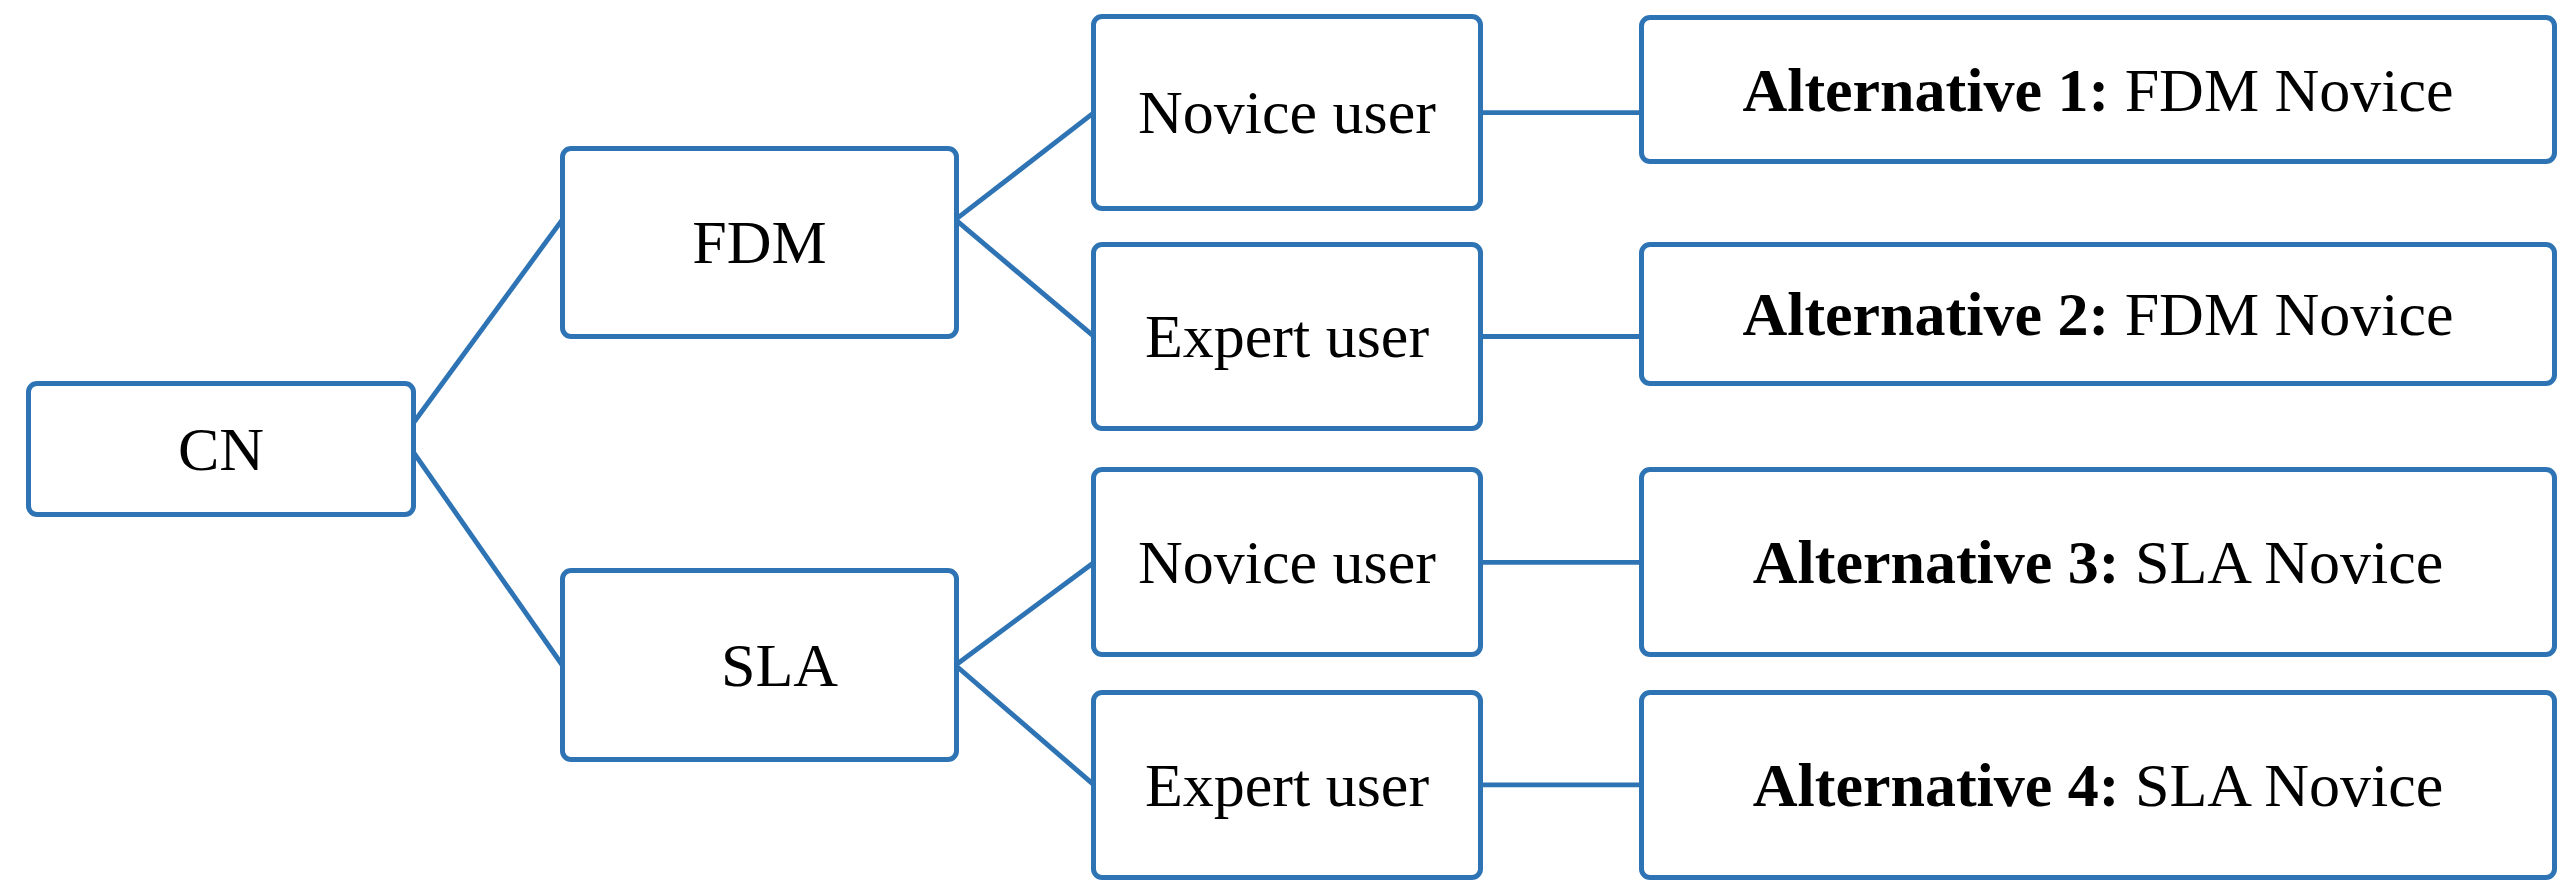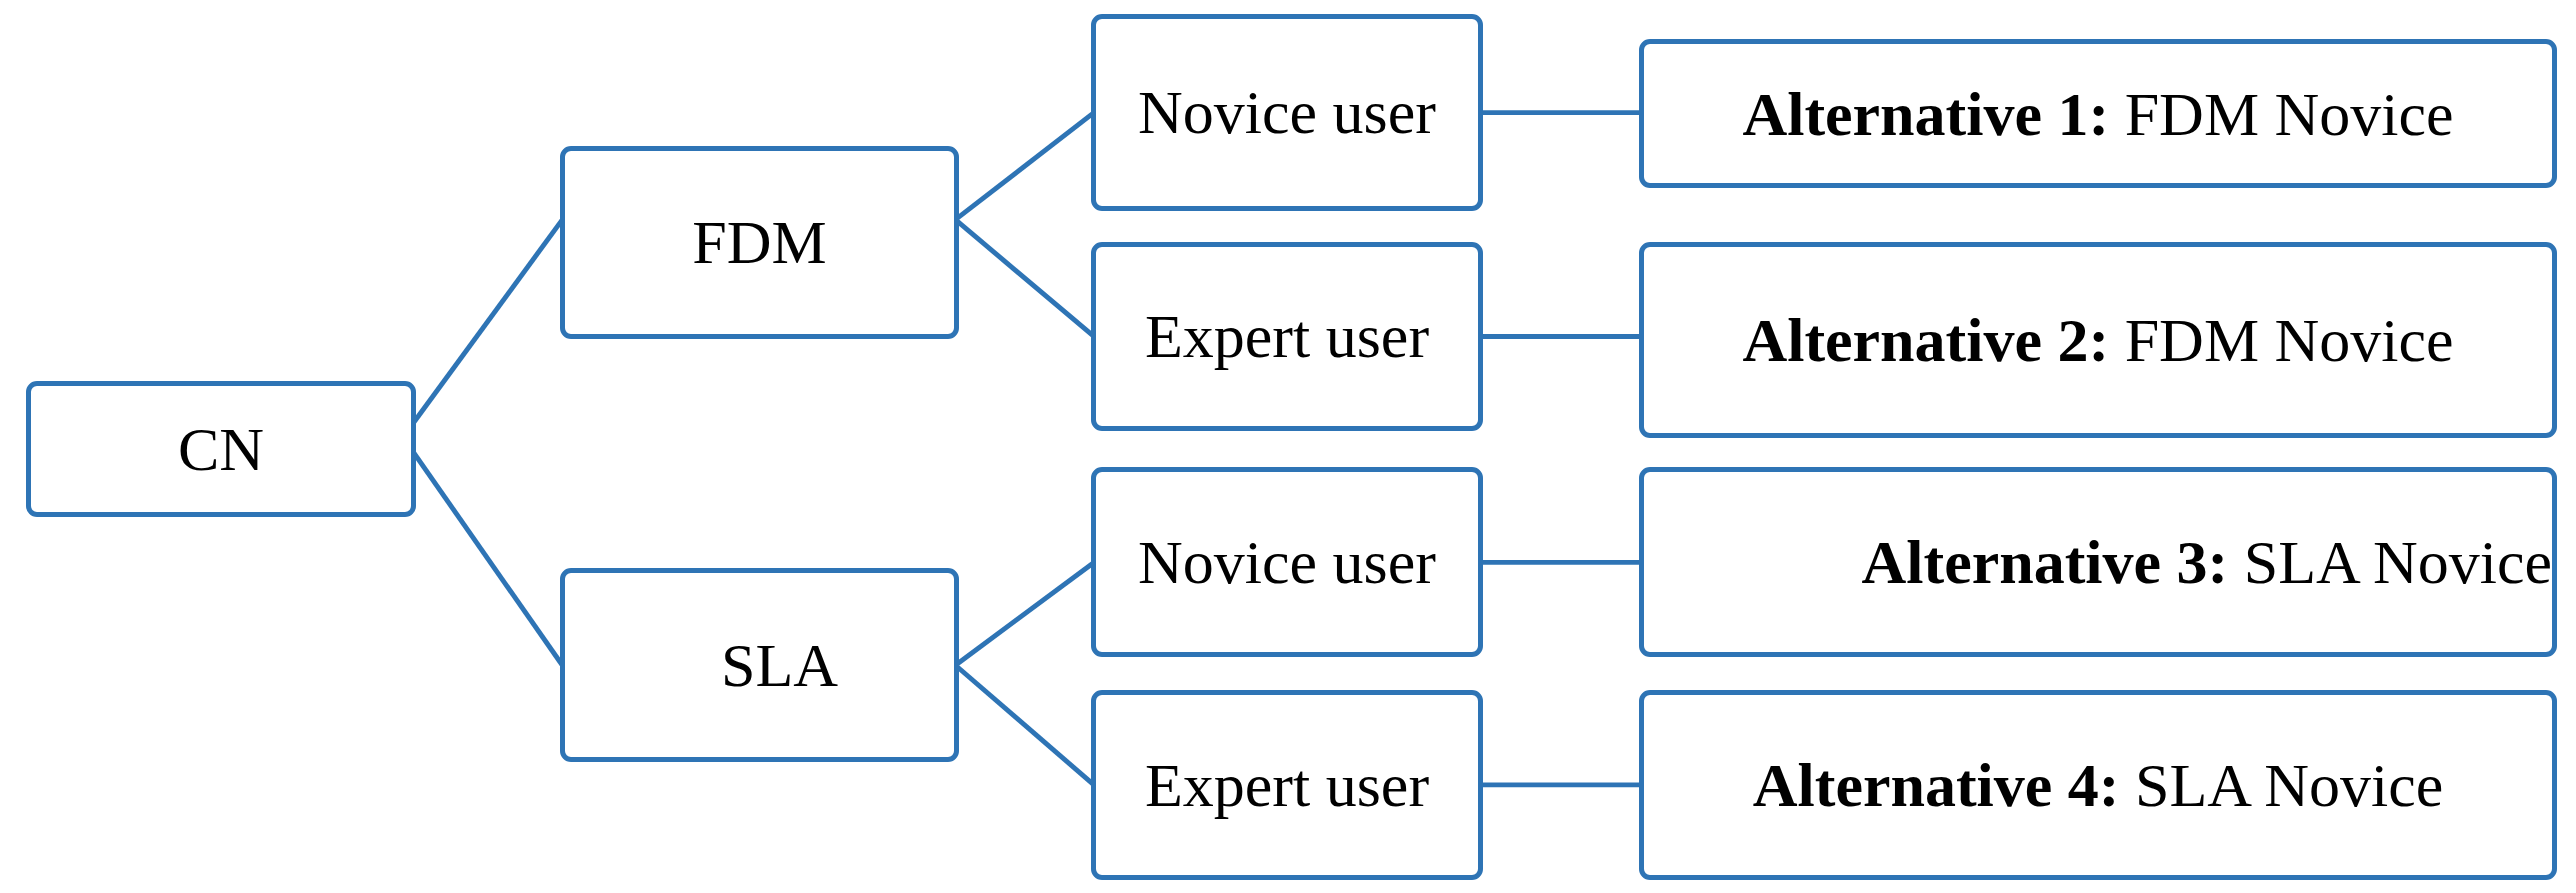--- a/index.html
+++ b/index.html
@@ -84,27 +84,27 @@
   <div class="node" style="left:1091px; top:242px; width:392px; height:189px;">
     <span class="label">Expert user</span>
   </div>
   <div class="node" style="left:1091px; top:467px; width:392px; height:190px;">
     <span class="label">Novice user</span>
   </div>
   <div class="node" style="left:1091px; top:690px; width:392px; height:190px;">
     <span class="label">Expert user</span>
   </div>
 
-  <div class="node" style="left:1639px; top:15.4px; width:918px; height:149px;margin-top:24px;">
+  <div class="node" style="left:1639px; top:15.4px; width:918px; height:149px;">
     <span class="label"><span class="bold">Alternative 1:</span><span> FDM Novice</span></span>
   </div>
-  <div class="node" style="left:1639px; top:242px; width:918px; height:196px;font-family:Liberation Serif, serif;">
+  <div class="node" style="left:1639px; top:242px; width:918px; height:144px;font-family:Liberation Serif, serif;">
     <span class="label"><span class="bold">Alternative 2:</span><span> FDM Novice</span></span>
   </div>
-  <div class="node" style="left:1639px; top:467px; width:918px; height:190px;justify-content:flex-end;">
+  <div class="node" style="left:1639px; top:467px; width:918px; height:190px;">
     <span class="label"><span class="bold">Alternative 3:</span><span> SLA Novice</span></span>
   </div>
   <div class="node" style="left:1639px; top:690px; width:918px; height:190px;">
     <span class="label"><span class="bold">Alternative 4:</span><span> SLA Novice</span></span>
   </div>
 
 </div>
 
 
 </body></html>

